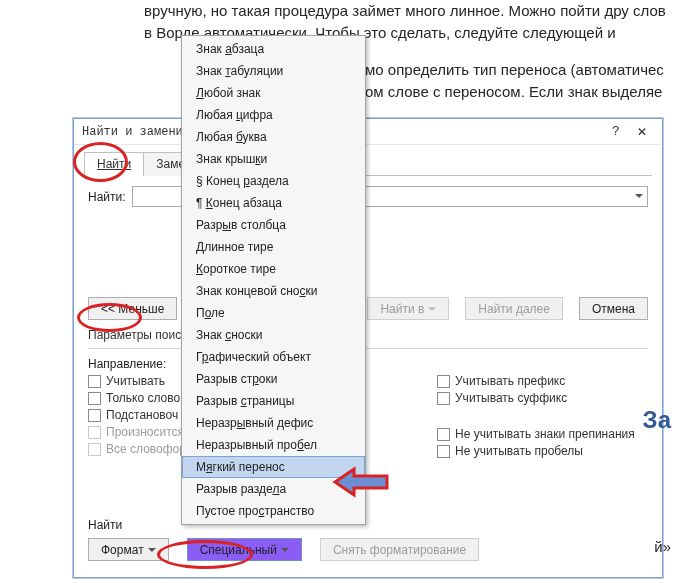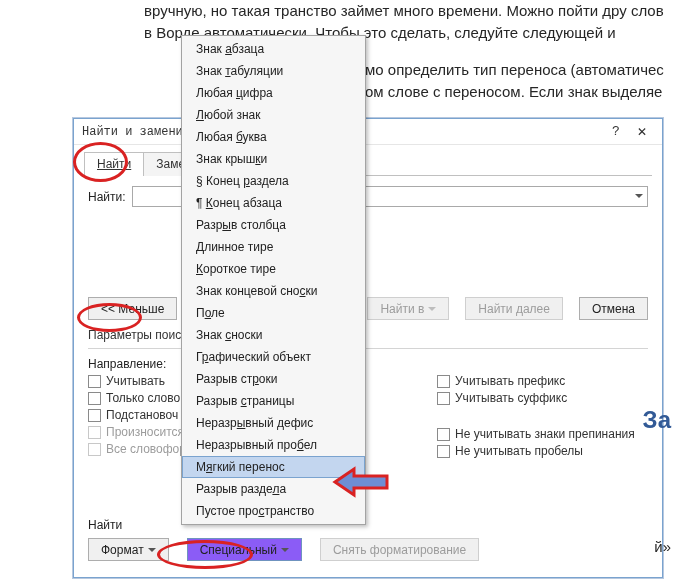--- a/index.html
+++ b/index.html
@@ -200,21 +200,21 @@
     top: 406px;
     font-size: 24px;
     font-weight: bold;
     color: #325a96;
   }
 </style>
 </head>
 <body>
 
 <div class="article-text">
-  <p>вручную, но такая транство займет много времени. Можно пойти дру
+  <p>вручную, но такая процедура займет много линное. Можно пойти дру
 слов в Ворде автоматически. Чтобы это сделать, следуйте следующей и</p>
   <p class="second" style="margin-left:365px">мо определить тип переноса (автоматичес
 ом слове с переносом. Если знак выделяе</p>
 </div>
 
 <div class="dialog">
 
   <div class="titlebar">
     <span class="title">Найти и заменить</span>
     <span class="spacer"></span>
@@ -303,22 +303,22 @@
         <span class="btn drop" style="border-color:#6f93bf; background:#8b5cf6;">Специальный</span>
         <span class="btn disabled">Снять форматирование</span>
       </div>
     </div>
   </div>
 </div>
 
 <div class="special-menu" id="special-menu">
     <div class="menu-item">Знак <span class="u">а</span>бзаца</div>
     <div class="menu-item">Знак <span class="u">т</span>абуляции</div>
+    <div class="menu-item"><span class="u">Л</span>юбой знак</div>
     <div class="menu-item">Любая <span class="u">ц</span>ифра</div>
-    <div class="menu-item"><span class="u">Л</span>юбой знак</div>
     <div class="menu-item">Любая <span class="u">б</span>уква</div>
     <div class="menu-item">Знак крыш<span class="u">к</span>и</div>
     <div class="menu-item">§ Конец <span class="u">р</span>аздела</div>
     <div class="menu-item">¶ <span class="u">К</span>онец абзаца</div>
     <div class="menu-item">Разр<span class="u">ы</span>в столбца</div>
     <div class="menu-item"><span class="u">Д</span>линное тире</div>
     <div class="menu-item"><span class="u">К</span>ороткое тире</div>
     <div class="menu-item">Знак концевой сно<span class="u">с</span>ки</div>
     <div class="menu-item">П<span class="u">о</span>ле</div>
     <div class="menu-item">Знак <span class="u">с</span>носки</div>

